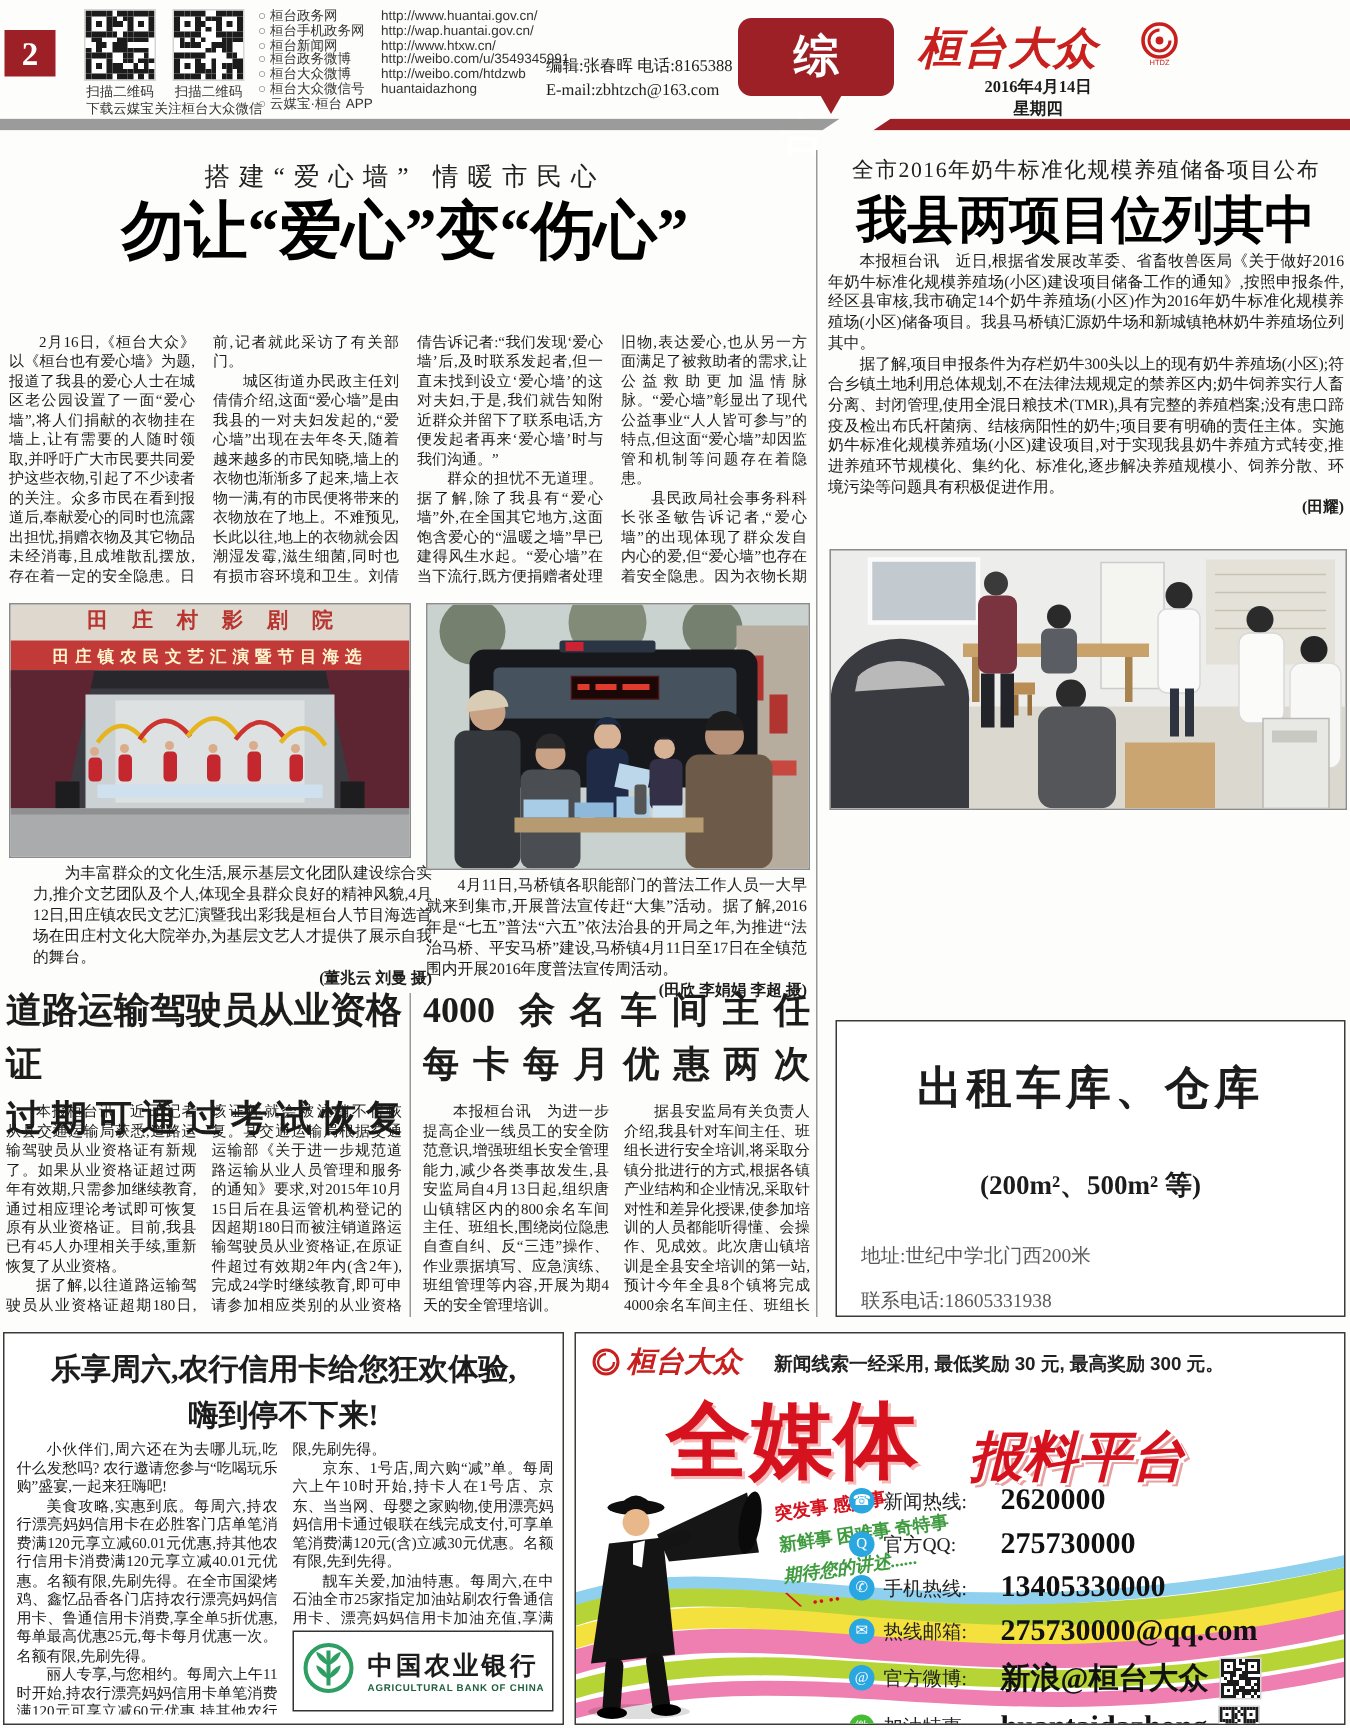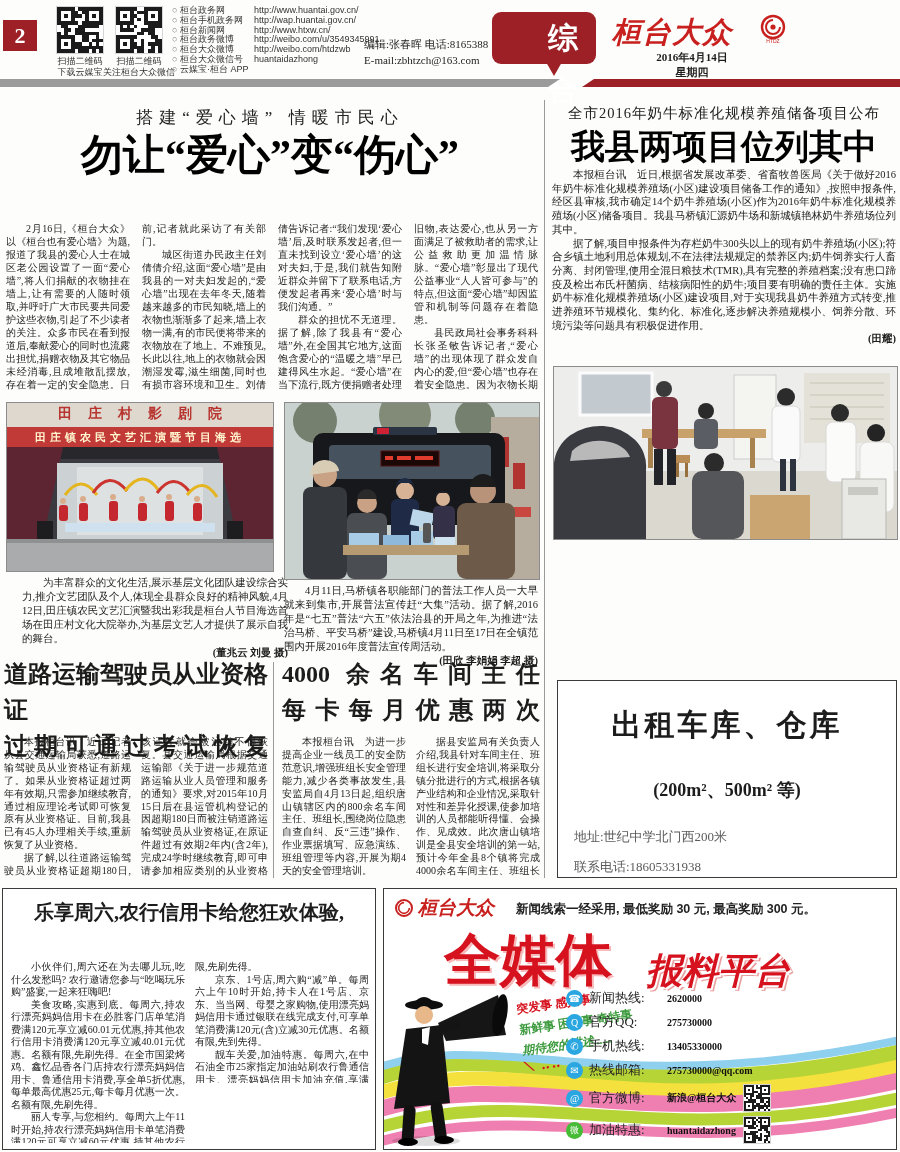--- a/index.html
+++ b/index.html
@@ -15,40 +15,40 @@
   #pagenum{left:3px;top:20px;width:34px;height:31px;background:#9c2026;color:#fff;
            font-size:22px;font-weight:bold;text-align:center;line-height:31px;}
   .qr{display:grid;grid-template-columns:repeat(13,1fr);grid-template-rows:repeat(13,1fr);
       background:#fff;outline:1px solid #d5d5d5;}
   .qr i{background:#1b1b1b;display:block;}
   .qrcap{font-size:9px;line-height:11px;text-align:center;color:#333;}
   .linkrow{display:flex;font-size:9px;line-height:9.8px;color:#333;white-space:nowrap;}
   .linkrow .lab{width:82px;}
   .linkrow .lab::before{content:"○ ";color:#777;}
   #badge{left:492px;top:12px;width:104px;height:52px;background:#9c2026;border-radius:9px;
-         color:#fff;font-size:30px;font-weight:bold;text-align:right;line-height:52px;letter-spacing:18px;text-indent:18px;}
+         color:#fff;font-size:30px;font-weight:bold;text-align:center;line-height:52px;letter-spacing:18px;text-indent:18px;}
   #badgetail{left:546px;top:62px;width:0;height:0;border-left:8px solid transparent;
              border-right:8px solid transparent;border-top:14px solid #9c2026;}
   #masthead{left:612px;top:13px;width:150px;font-size:29px;font-weight:bold;font-style:italic;
             color:#c8201e;letter-spacing:1px;white-space:nowrap;}
   .grayband{left:0;top:79px;width:560px;height:8px;background:#9b9b9b;
             clip-path:polygon(0 0,100% 0,calc(100% - 12px) 100%,0 100%);}
   .redband{left:582px;top:79px;width:318px;height:8px;background:#9c2026;
            clip-path:polygon(12px 0,100% 0,100% 100%,0 100%);}
   .vrule{width:1px;background:#9a9a9a;}
   .photo{border:1px solid #8c8c8c;overflow:hidden;background:#ddd;}
   .cap{font-size:10.5px;line-height:14px;text-align:justify;}
   .cap p{margin:0;text-indent:2em;}
   .kai{font-style:italic;}
   .adbox{border:1.5px solid #3a3a3a;background:#fff;}
   .cicon{display:inline-block;width:17px;height:17px;border-radius:50%;color:#fff;text-align:center;
          line-height:17px;font-size:10px;margin-right:6px;flex:0 0 17px;}
   .crow{display:flex;align-items:center;margin-bottom:6px;}
   .crow .clab{font-size:13px;color:#222;width:78px;}
-  .crow .cval{font-size:10px;font-weight:bold;color:#111;}
+  .crow .cval{font-size:20px;font-weight:bold;color:#111;}
   .minqr{width:26px;height:26px;margin-left:8px;}
 </style>
 </head>
 <body>
 
 <div id="paper">
 
   <div class="abs" id="pagenum">2</div>
 
   <div class="abs qr" style="left:57px;top:7px;width:46px;height:46px;">
@@ -501,29 +501,46 @@
 
   <div class="abs adbox" style="left:557px;top:680px;width:338px;height:196px;">
     <div class="center" style="margin-top:24px;font-size:30px;font-weight:bold;letter-spacing:3px;">出租车库、仓库</div>
     <div class="center" style="margin-top:32px;font-size:18px;font-weight:bold;">(200m²、500m² 等)</div>
     <div style="margin:26px 0 0 16px;font-size:13px;color:#5a5a5a;">地址:世纪中学北门西200米</div>
     <div style="margin:12px 0 0 16px;font-size:13px;color:#5a5a5a;">联系电话:18605331938</div>
   </div>
 
   <div class="abs adbox" style="left:2px;top:888px;width:372px;height:260px;">
     <div class="center" style="margin-top:10px;font-size:20px;font-weight:bold;">乐享周六,农行信用卡给您狂欢体验,</div>
+    <div class="center" style="margin-top:4px;font-size:20px;font-weight:bold;">嗨到停不下来!</div>
     <div class="news abs" style="left:8px;top:72px;width:174px;height:182px;font-size:10px;line-height:12.5px;overflow:hidden;">
       <p>小伙伴们,周六还在为去哪儿玩,吃什么发愁吗? 农行邀请您参与“吃喝玩乐购”盛宴,一起来狂嗨吧!</p>
       <p>美食攻略,实惠到底。每周六,持农行漂亮妈妈信用卡在必胜客门店单笔消费满120元享立减60.01元优惠,持其他农行信用卡消费满120元享立减40.01元优惠。名额有限,先刷先得。在全市国梁烤鸡、鑫忆品香各门店持农行漂亮妈妈信用卡、鲁通信用卡消费,享全单5折优惠,每单最高优惠25元,每卡每月优惠一次。名额有限,先刷先得。</p>
       <p>丽人专享,与您相约。每周六上午11时开始,持农行漂亮妈妈信用卡单笔消费满120元可享立减60元优惠,持其他农行银联信用卡(卡号62开头)至屈臣氏活动门店单笔消费满120元可享立减30元优惠。名额有</p>
     </div>
     <div class="news abs" style="left:192px;top:72px;width:174px;height:122px;font-size:10px;line-height:12.5px;overflow:hidden;">
       <p style="text-indent:0;">限,先刷先得。</p>
       <p>京东、1号店,周六购“减”单。每周六上午10时开始,持卡人在1号店、京东、当当网、母婴之家购物,使用漂亮妈妈信用卡通过银联在线完成支付,可享单笔消费满120元(含)立减30元优惠。名额有限,先到先得。</p>
       <p>靓车关爱,加油特惠。每周六,在中石油全市25家指定加油站刷农行鲁通信用卡、漂亮妈妈信用卡加油充值,享满500元立减25元特惠,每卡每月优惠两次。名额有限,先刷先得。</p>
+    </div>
+    <div class="abs" style="left:192px;top:198px;width:172px;height:52px;border:1px solid #333;display:flex;align-items:center;justify-content:center;gap:8px;">
+      <span>
+        <svg width="36" height="36" viewBox="0 0 40 40">
+          <circle cx="20" cy="20" r="17" fill="none" stroke="#2e9e63" stroke-width="3"></circle>
+          <line x1="20" y1="7" x2="20" y2="33" stroke="#2e9e63" stroke-width="3"></line>
+          <path d="M20 18 C14 16 11 11 11 8 C16 10 19 13 20 18 Z" fill="#2e9e63"></path>
+          <path d="M20 18 C26 16 29 11 29 8 C24 10 21 13 20 18 Z" fill="#2e9e63"></path>
+          <path d="M20 28 C14 26 11 21 11 18 C16 20 19 23 20 28 Z" fill="#2e9e63"></path>
+          <path d="M20 28 C26 26 29 21 29 18 C24 20 21 23 20 28 Z" fill="#2e9e63"></path>
+        </svg>
+      </span>
+      <span>
+        <div style="font-size:17px;font-weight:bold;letter-spacing:2px;">中国农业银行</div>
+        <div class="sans" style="font-size:6.5px;font-weight:bold;color:#1f5e40;letter-spacing:0.5px;">AGRICULTURAL BANK OF CHINA</div>
+      </span>
     </div>
   </div>
 
   <div class="abs adbox" style="left:383px;top:888px;width:512px;height:260px;overflow:hidden;">
     <svg class="abs" style="left:0;top:120px;" width="512" height="140" viewBox="0 0 512 140">
       <g fill="none">
         <path d="M-10,70 C120,20 240,110 530,40" stroke="#b7d437" stroke-width="16"></path>
         <path d="M-10,86 C130,36 250,122 530,54" stroke="#f5e13d" stroke-width="14"></path>
         <path d="M-10,102 C140,52 260,134 530,68" stroke="#ef7fb0" stroke-width="16"></path>
         <path d="M-10,60 C110,16 230,96 530,28" stroke="#8fd0ee" stroke-width="8"></path>

